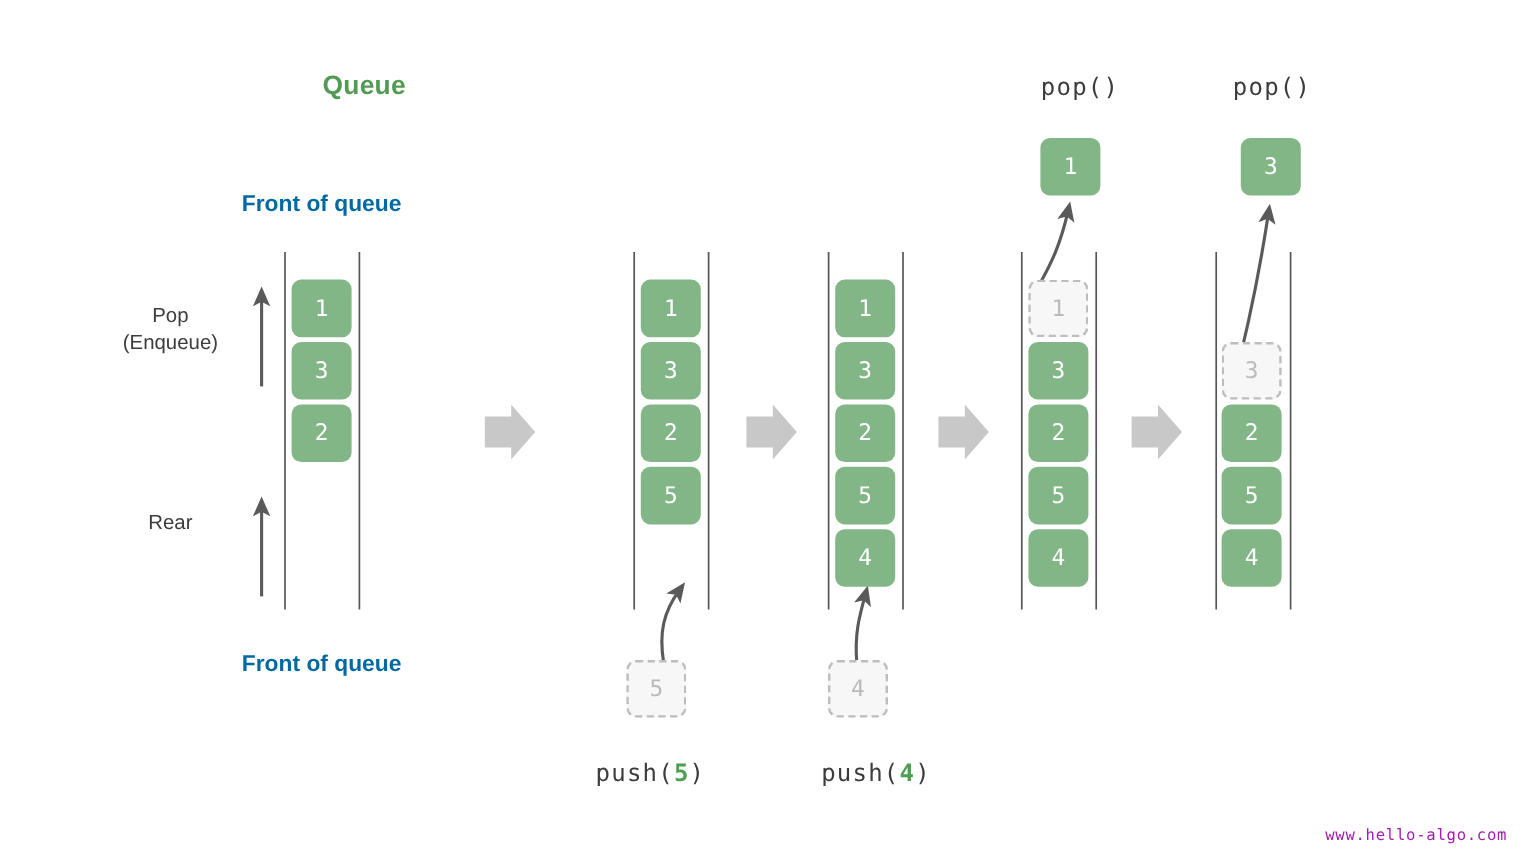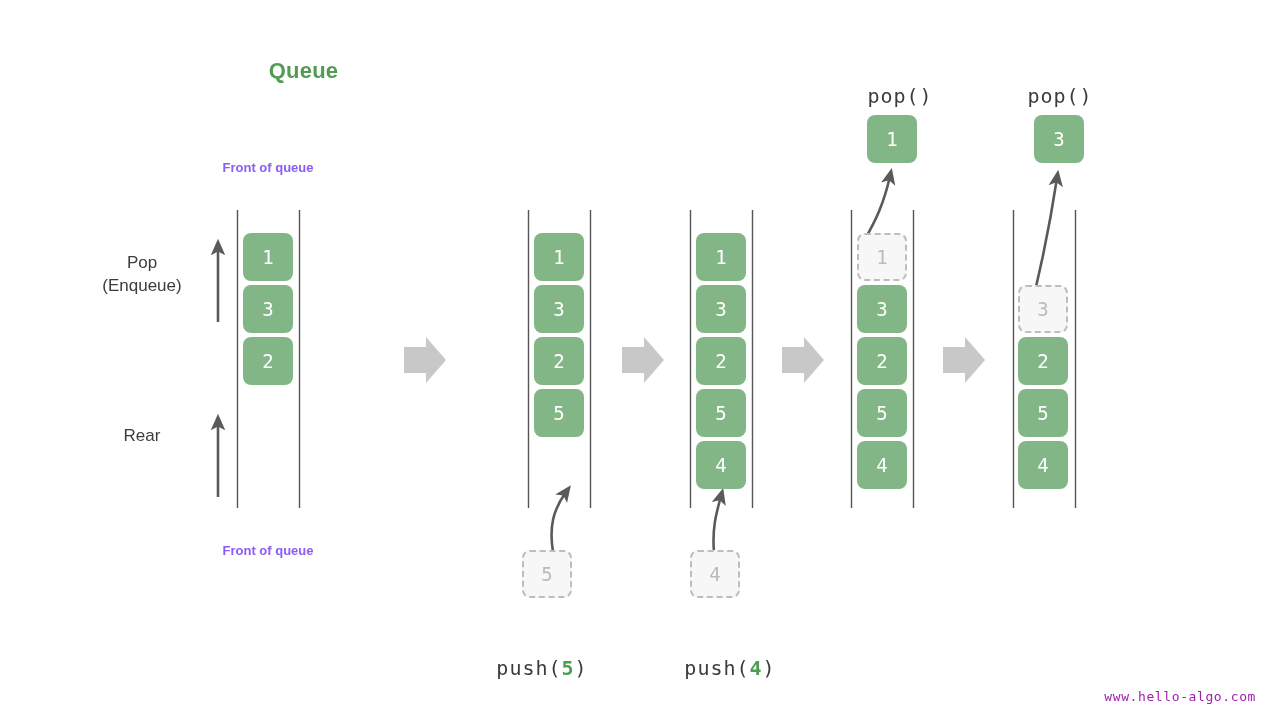--- a/index.html
+++ b/index.html
@@ -27,23 +27,23 @@
   .title-queue {
     left: 0; top: 58px; width: 535px;
     text-align: center;
     font-size: 22px;
     font-weight: bold;
     color: #529b54;
     letter-spacing: 0.2px;
     padding-left: 36px;
   }
   .label-bold {
-    font-size: 13px;
+    font-size: 19px;
     font-weight: bold;
-    color: #8b5cf6;
+    color: #0369a1;
     text-align: center;
   }
   .label-front { left: 148px; top: 160px; width: 240px; }
   .label-rear  { left: 148px; top: 543px; width: 240px; }
 
   .side-label {
     width: 180px;
     text-align: center;
     color: #3c3c3c;
   }
@@ -81,21 +81,20 @@
   }
 
   
   .code-label {
     font-family: "DejaVu Sans Mono", monospace;
     font-size: 20px;
     color: #3c3c3c;
     text-align: center;
     width: 160px;
     letter-spacing: 1px;
-    margin-top: 24px;
   }
   .code-label .arg { color: #4c9e50; font-weight: bold; }
 
   .watermark {
     right: 24px; bottom: 16px;
     font-family: "DejaVu Sans Mono", monospace;
     font-size: 13px;
     color: #a21caf;
     letter-spacing: 0.6px;
   }

